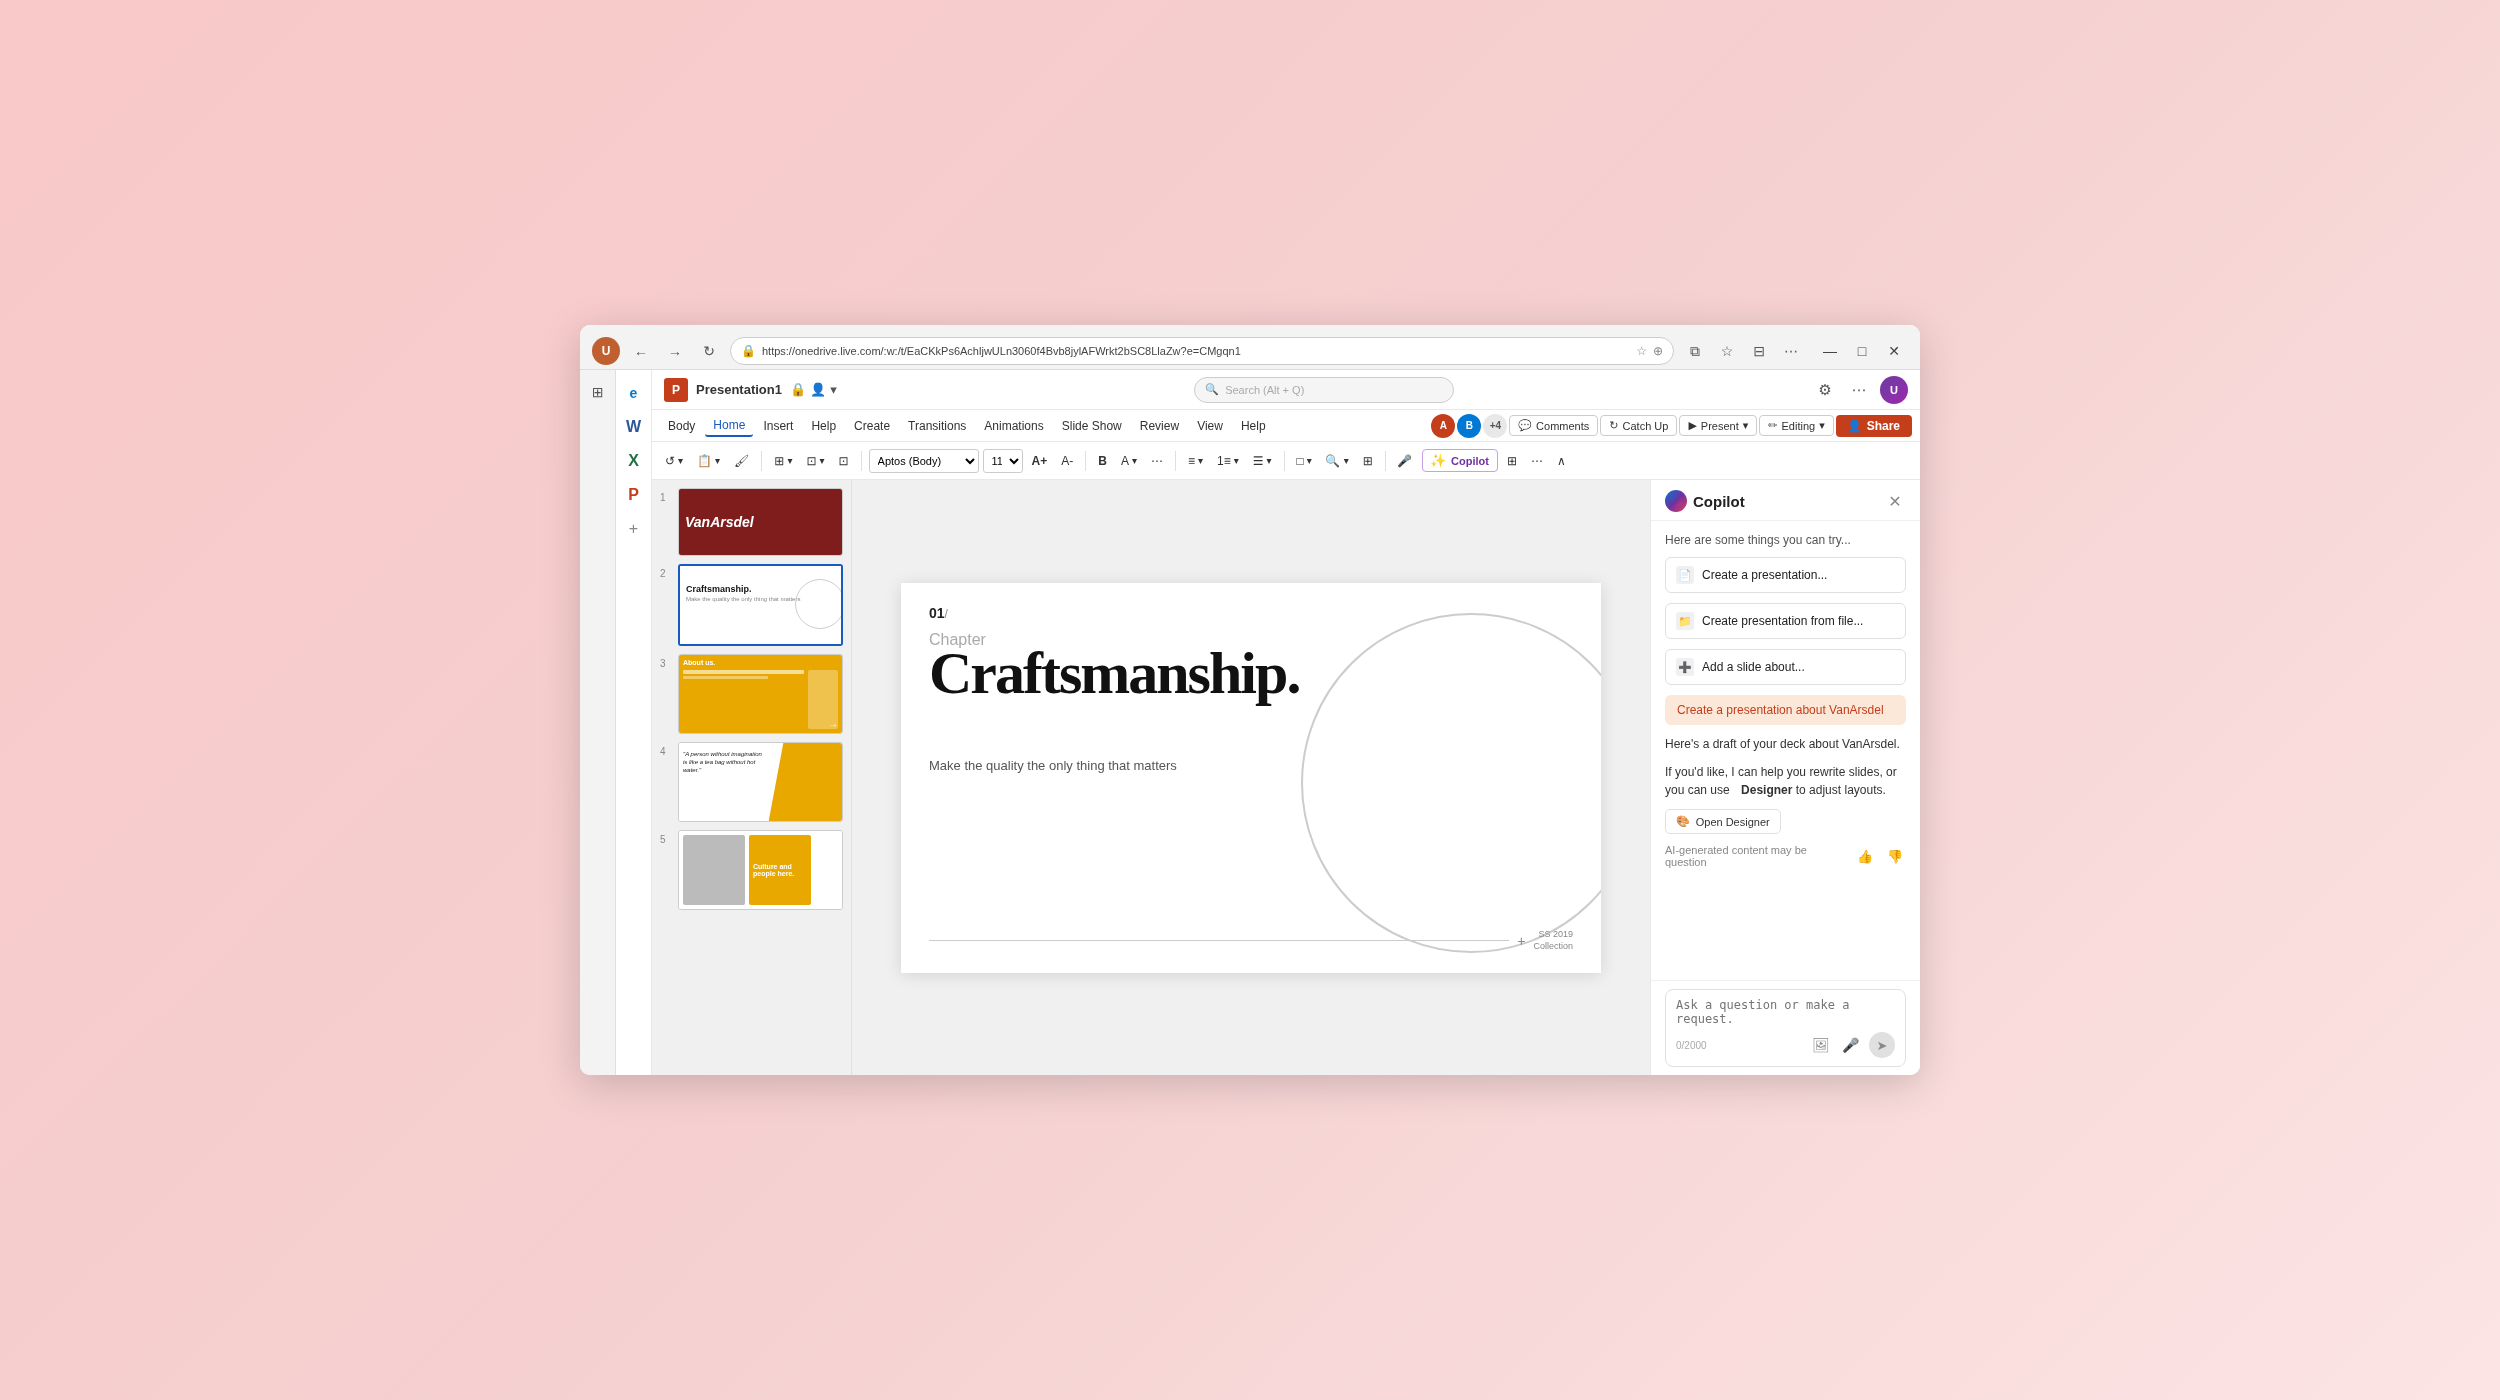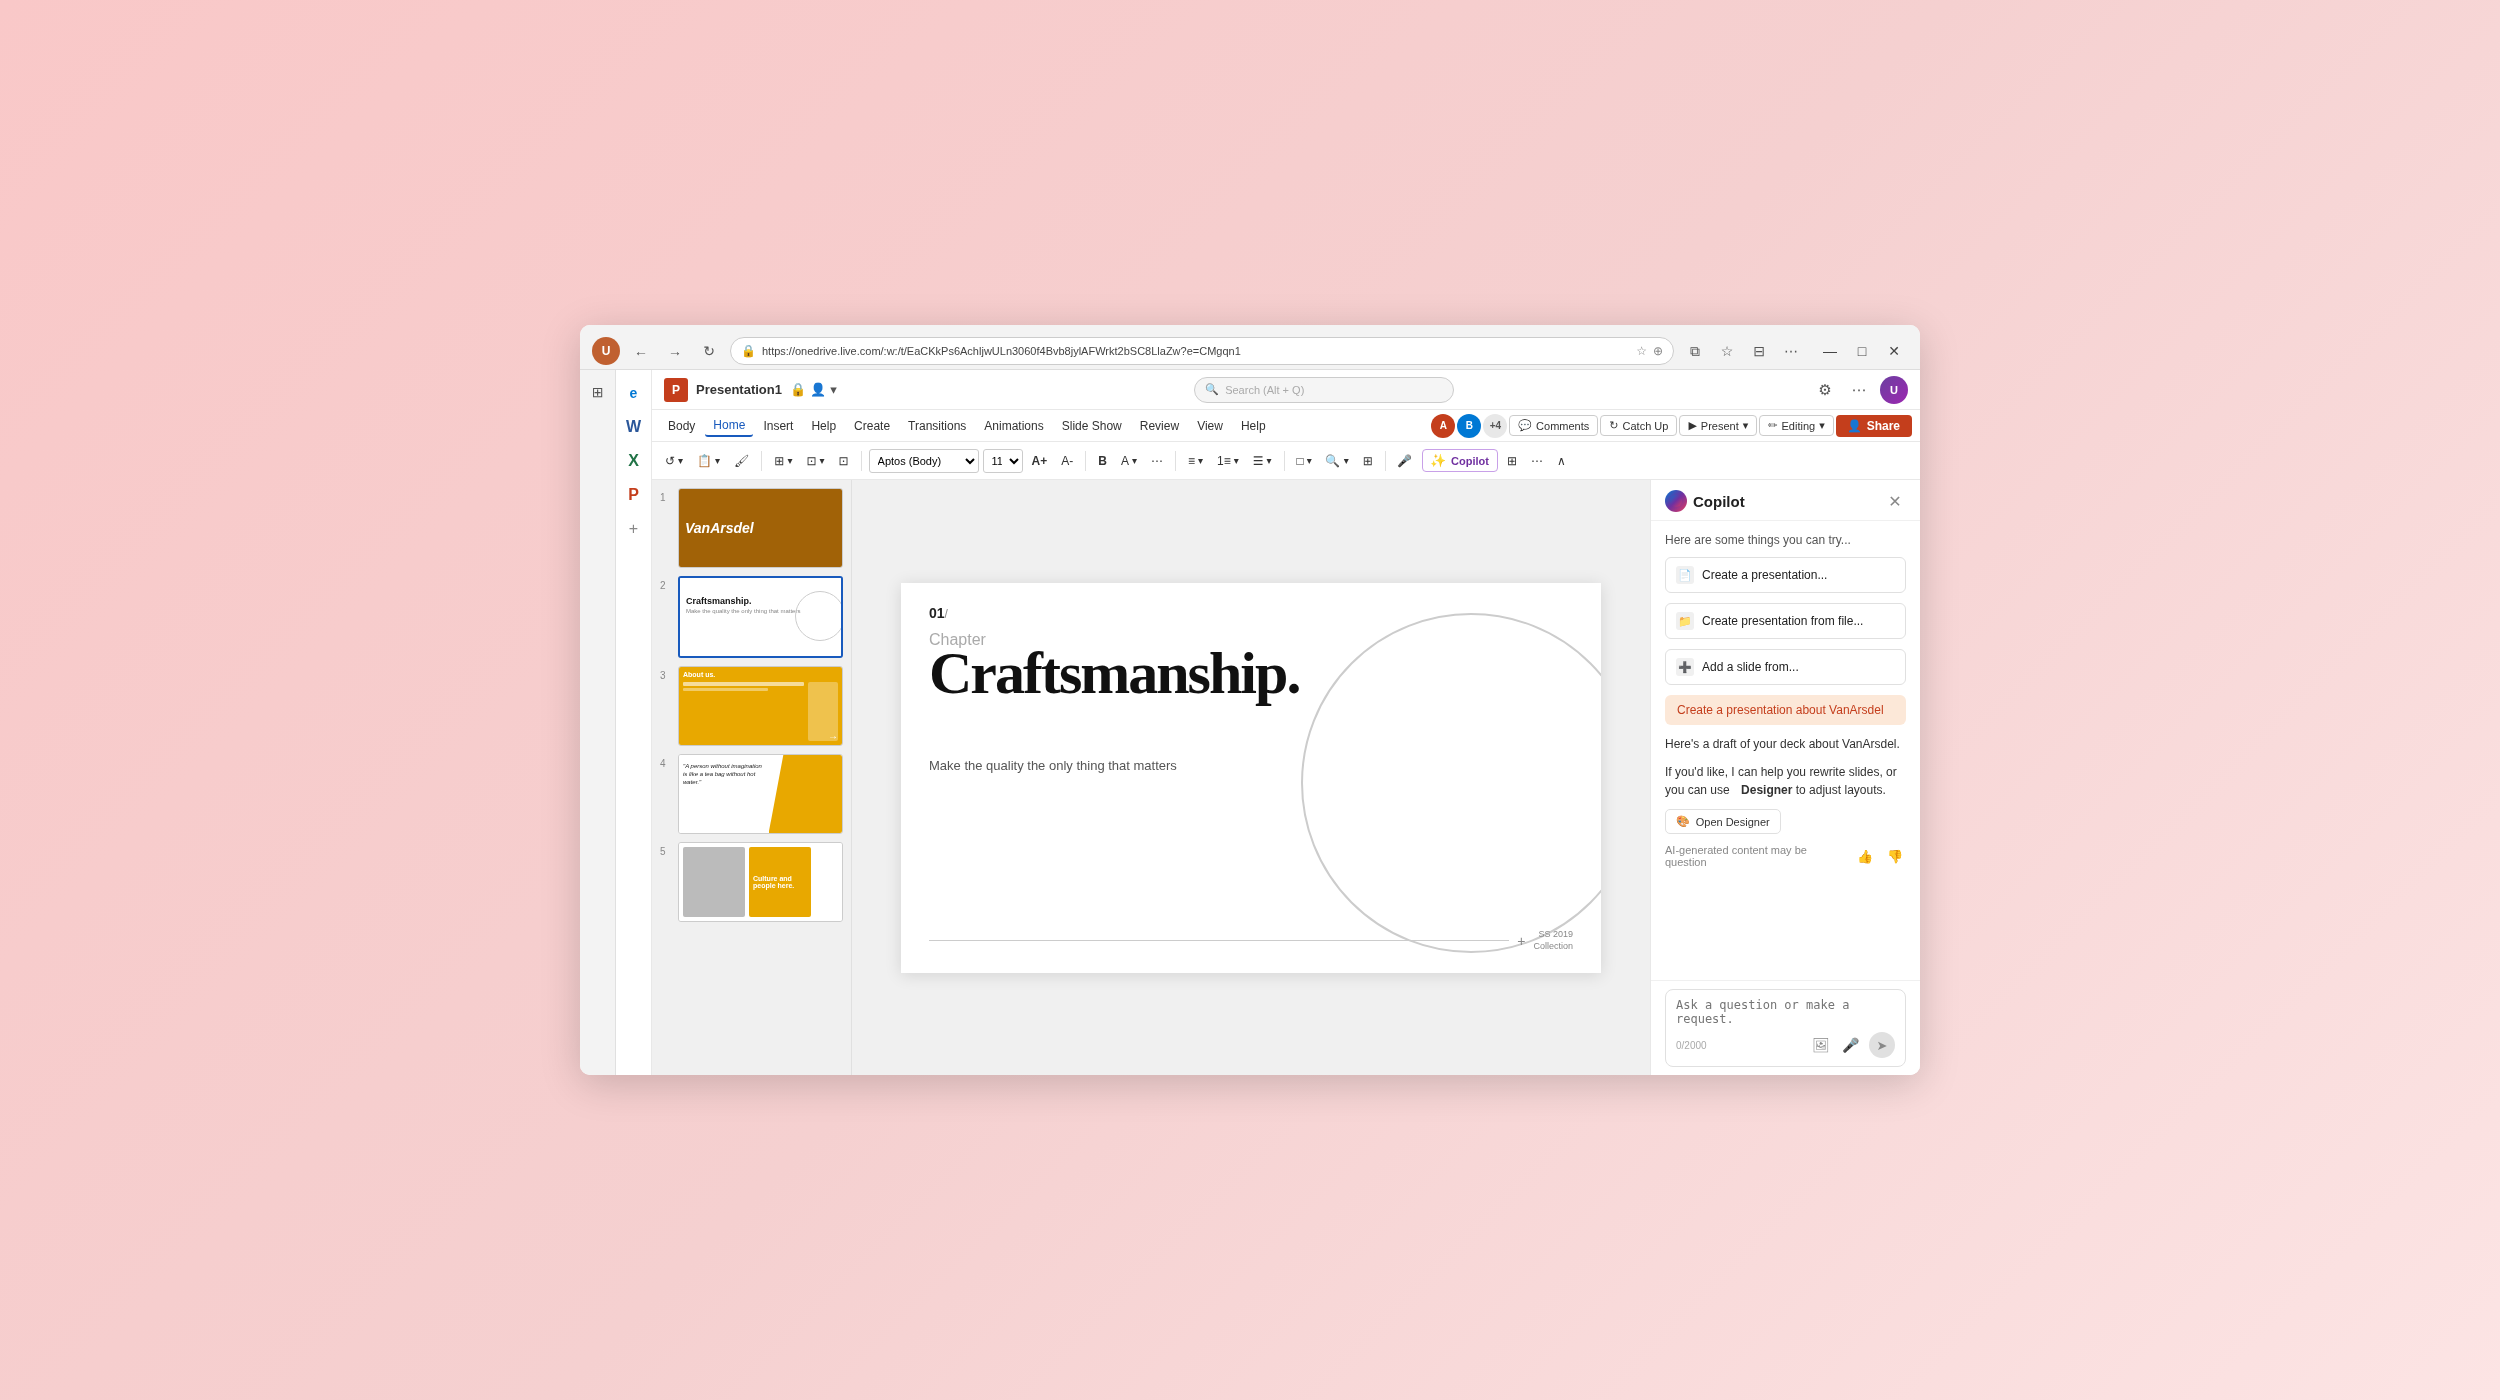--- a/index.html
+++ b/index.html
@@ -328,22 +328,22 @@
       border-radius: 3px;
       overflow: hidden;
       background: #fff;
       position: relative;
     }
     .slide-preview.active {
       border: 2px solid #185abd;
     }
     
     .slide1-preview {
-      height: 78px;
-      background: #a16207;
+      height: 66px;
+      background: #7f1d1d;
       display: flex; align-items: center; justify-content: flex-start;
       padding: 6px;
     }
     .slide1-brand {
       font-size: 14px; font-weight: bold; color: #fff;
       font-style: italic;
     }
     
     .slide2-preview {
       height: 78px;
@@ -831,21 +831,21 @@
             <button class="copilot-suggestion-btn">
               <div class="copilot-suggestion-icon">📄</div>
               <span>Create a presentation...</span>
             </button>
             <button class="copilot-suggestion-btn">
               <div class="copilot-suggestion-icon">📁</div>
               <span>Create presentation from file...</span>
             </button>
             <button class="copilot-suggestion-btn">
               <div class="copilot-suggestion-icon">➕</div>
-              <span>Add a slide from...</span>
+              <span>Add a slide about...</span>
             </button>
 
             <button class="copilot-create-btn">Create a presentation about VanArsdel</button>
 
             <div class="copilot-message">
               <p>Here's a draft of your deck about VanArsdel.</p>
             </div>
             <div class="copilot-message">
               <span>If you'd like, I can help you rewrite slides, or you can use</span>
               <strong>Designer</strong>

